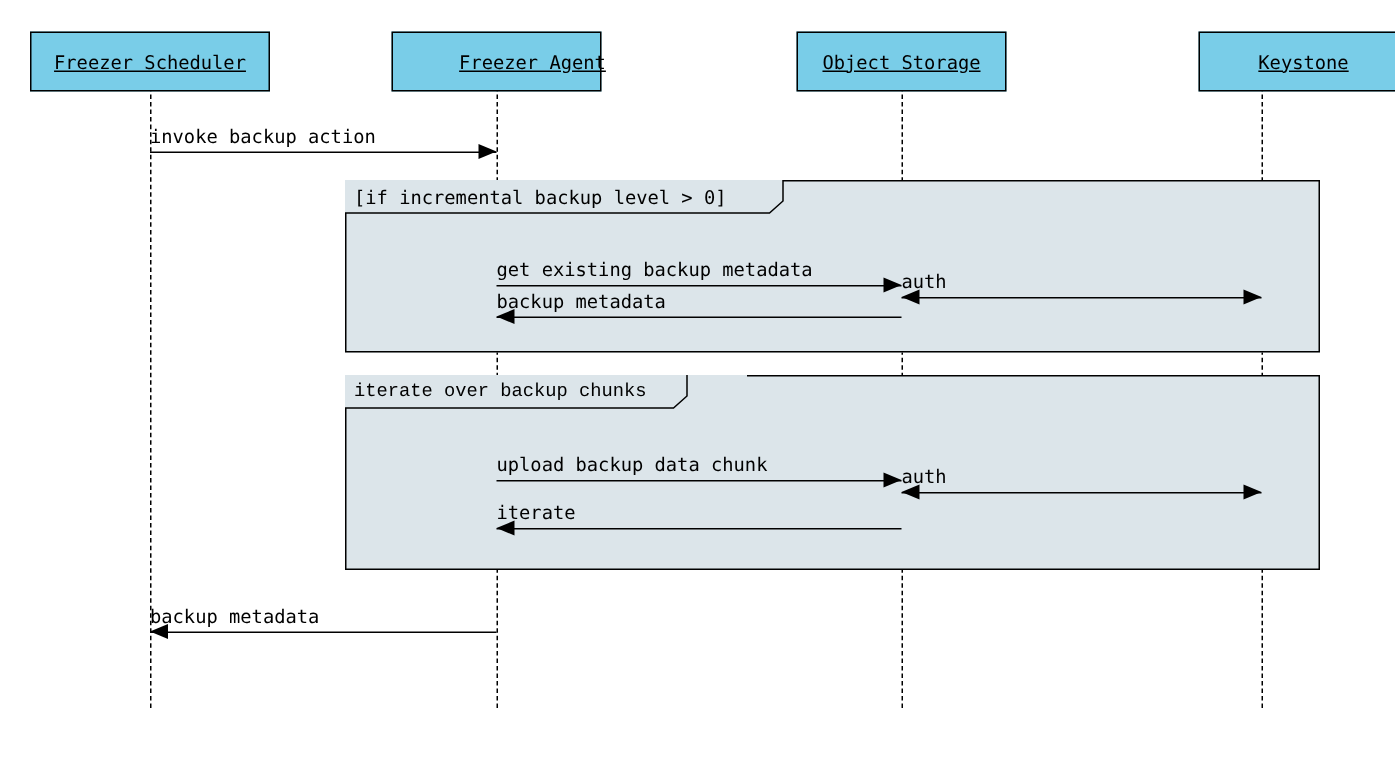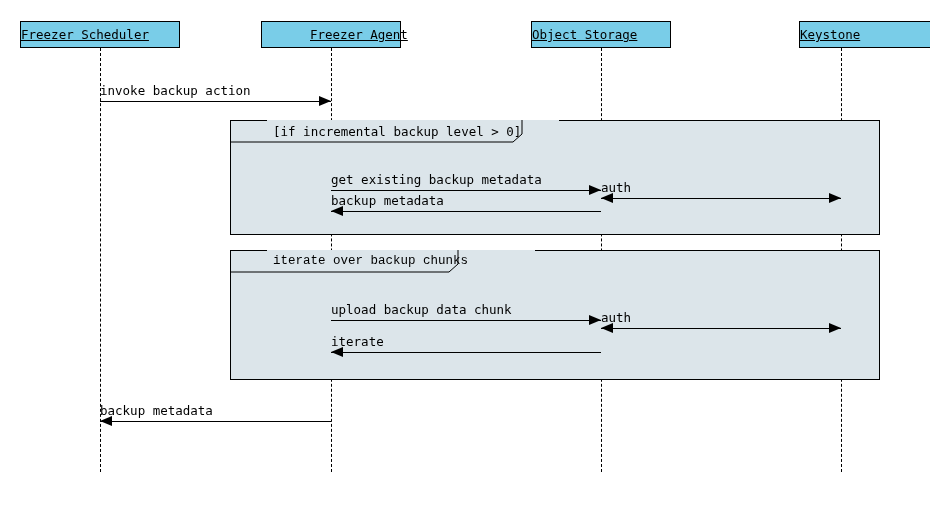--- a/index.html
+++ b/index.html
@@ -15,24 +15,24 @@
     font-family: "DejaVu Sans Mono", "Liberation Mono", monospace;
     overflow: hidden;
   }
 
   
   .participant {
     position: absolute;
     box-sizing: border-box;
     border: 1px solid #000000;
     background: #79CDE8;
-    height: 27px;
+    height: 40px;
     display: flex;
     align-items: center;
-    justify-content: flex-start;
+    justify-content: center;
   }
   .participant .plabel {
     font-size: 12.5px;
     color: #000000;
     text-decoration: underline;
     letter-spacing: 0px;
     white-space: nowrap;
   }
 
   
@@ -50,21 +50,20 @@
     background: #DCE5EA;
   }
   .frag-tab {
     position: absolute;
     box-sizing: border-box;
     height: 22px;
     background: #DCE5EA;
     border-right: 0;
     display: flex;
     align-items: center;
-    margin-left: 37px;
   }
   .frag-tab .ftext {
     font-size: 12.5px;
     color: #000000;
     white-space: nowrap;
     padding-left: 6px;
   }
 
   
   .msg-line {

